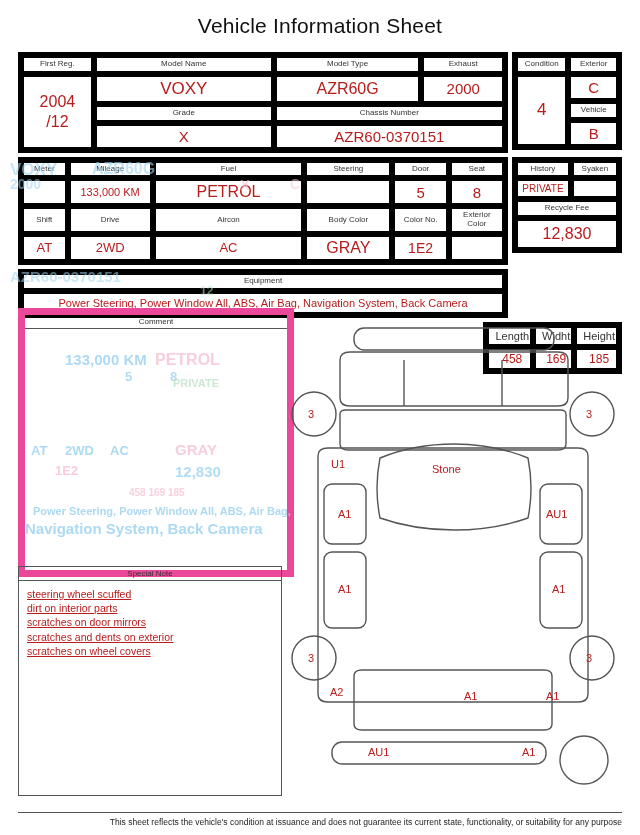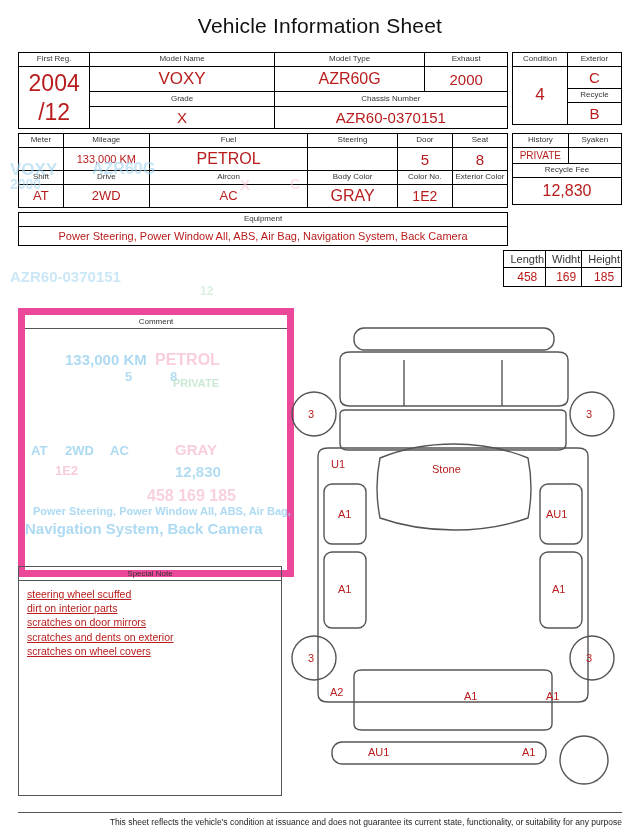--- a/index.html
+++ b/index.html
@@ -15,21 +15,21 @@
   }
   table{border-collapse:collapse;}
   .lbl{font-size:8px;color:#333;text-align:center;padding:2px 1px;line-height:1.1;}
   .val{font-size:15px;color:#b81c1c;text-align:center;padding:2px 1px;font-weight:normal;}
   .val.small{font-size:11px;}
   .val.mid{font-size:13px;}
   
   .topwrap{position:absolute;left:18px;top:52px;width:604px;}
   .maintbl{width:490px;float:left;}
   .sidetbl{width:110px;float:right;}
-  .maintbl td,.sidetbl td{border:1px solid #000000;}
+  .maintbl td,.sidetbl td{border:6px solid #000000;}
   .equip{font-size:11px;color:#b81c1c;text-align:center;padding:3px 2px;}
   .recycle{font-size:16px;color:#b81c1c;text-align:center;padding:4px 2px;}
   .dims td{font-size:11px;padding-left:6px;}
   
   .lower{position:absolute;left:18px;top:308px;width:604px;height:500px;}
   .commentbox{position:absolute;left:0;top:0;width:262px;height:255px;border:7px solid #ec4899;}
   .notebox{position:absolute;left:0;top:258px;width:262px;height:228px;border:1px solid #555;}
   .boxhdr{font-size:8px;text-align:center;border-bottom:1px solid #555;padding:2px;color:#333;}
   .notelist{padding:6px 8px;font-size:10.5px;color:#b81c1c;line-height:1.35;text-decoration:underline;}
   .diagram{position:absolute;left:266px;top:0;width:338px;height:486px;}
@@ -57,21 +57,21 @@
 
     <table class="maintbl">
       <tbody>
           <tr>
         <td class="lbl" rowspan="1" style="width:60px">First Reg.</td>
         <td class="lbl" style="width:160px">Model Name</td>
         <td class="lbl" style="width:130px">Model Type</td>
         <td class="lbl" style="width:70px">Exhaust</td>
       </tr>
       <tr>
-        <td class="val" rowspan="3" style="font-size:23px;line-height:1.25">
+        <td class="val" rowspan="3" style="font-size:16px;line-height:1.25">
           <span>2004</span><br>
           <span>/12</span>
         </td>
         <td class="val" style="font-size:17px">VOXY</td>
         <td class="val" style="font-size:16px">AZR60G</td>
         <td class="val" style="font-size:15px">2000</td>
       </tr>
       <tr>
         <td class="lbl">Grade</td>
         <td class="lbl" colspan="2">Chassis Number</td>
@@ -87,21 +87,21 @@
       <tbody>
           <tr>
         <td class="lbl" style="width:55px">Condition</td>
         <td class="lbl" style="width:55px">Exterior</td>
       </tr>
       <tr>
         <td class="val" rowspan="3" style="font-size:17px">4</td>
         <td class="val" style="font-size:15px">C</td>
       </tr>
       <tr>
-        <td class="lbl">Recycle</td>
+        <td class="lbl">Vehicle</td>
       </tr>
       <tr>
         <td class="val" style="font-size:15px">B</td>
       </tr>
     </tbody>
       </table>
 
     <div style="clear:both;height:4px"></div>
 
     <table class="maintbl">
@@ -201,21 +201,21 @@
       <div class="wm pink" style="left:130px;top:36px;font-size:16px;opacity:.85">PETROL</div>
       <div class="wm blue" style="left:100px;top:54px;font-size:13px;opacity:.8">5</div>
       <div class="wm blue" style="left:145px;top:54px;font-size:13px;opacity:.8">8</div>
       <div class="wm grn" style="left:148px;top:62px;font-size:11px;opacity:.8">PRIVATE</div>
       <div class="wm blue" style="left:6px;top:128px;font-size:13px;opacity:.85">AT</div>
       <div class="wm blue" style="left:40px;top:128px;font-size:13px;opacity:.85">2WD</div>
       <div class="wm blue" style="left:85px;top:128px;font-size:13px;opacity:.85">AC</div>
       <div class="wm pink" style="left:150px;top:126px;font-size:15px;opacity:.85">GRAY</div>
       <div class="wm pink" style="left:30px;top:148px;font-size:13px;opacity:.85">1E2</div>
       <div class="wm blue" style="left:150px;top:148px;font-size:15px;opacity:.8">12,830</div>
-      <div class="wm pink" style="left:122px;top:172px;font-size:16px;opacity:.8">458 169 185</div>
+      <div class="wm pink" style="left:104px;top:172px;font-size:10px;opacity:.8">458 169 185</div>
       <div class="wm blue" style="left:8px;top:190px;font-size:11px;opacity:.85">Power Steering, Power Window  All, ABS, Air Bag,</div>
       <div class="wm blue" style="left:0px;top:205px;font-size:15px;opacity:.85">Navigation System, Back Camera</div>
     </div>
 
     <div class="notebox">
       <div class="boxhdr">Special Note</div>
       <div class="notelist">
         <div>steering wheel scuffed</div>
         <div>dirt on interior parts</div>
         <div>scratches on door mirrors</div>

